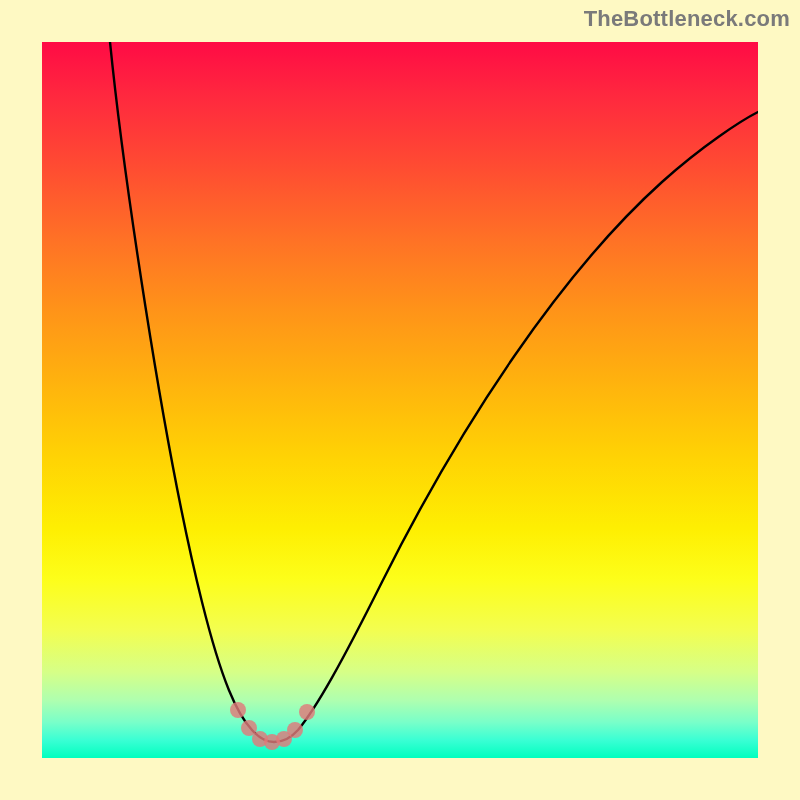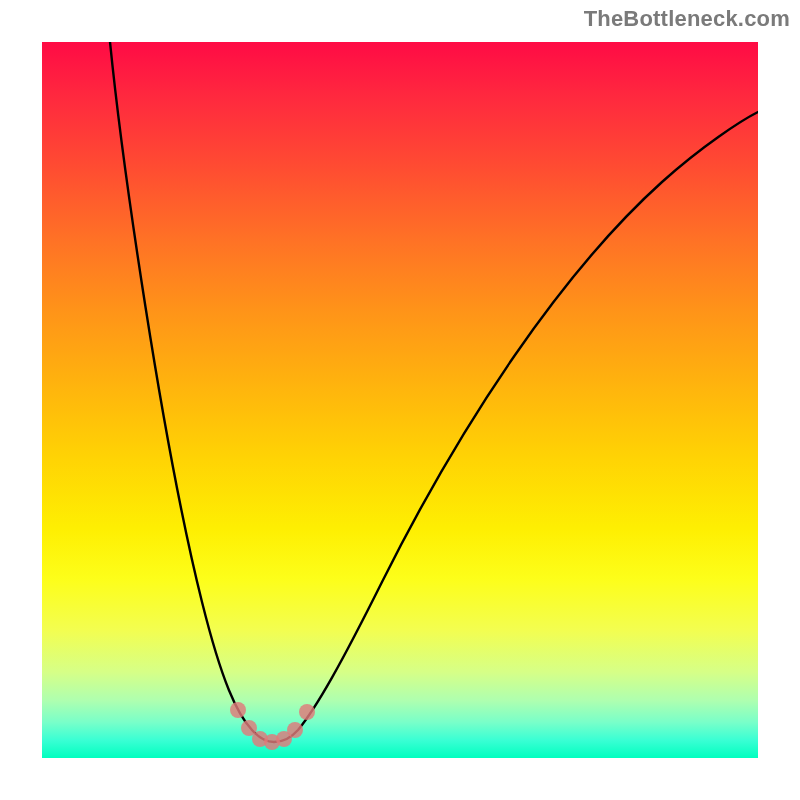--- a/index.html
+++ b/index.html
@@ -7,21 +7,21 @@
     padding: 0;
     width: 800px;
     height: 800px;
     background: #000;
     overflow: hidden;
   }
   .outer {
     position: relative;
     width: 800px;
     height: 800px;
-    background: #ffffff;
+    background: #fef9c3;
   }
   .plot {
     position: absolute;
     left: 42px;
     top: 42px;
     width: 716px;
     height: 716px;
     background: linear-gradient(
       to bottom,
       #ff0b45 0%,

